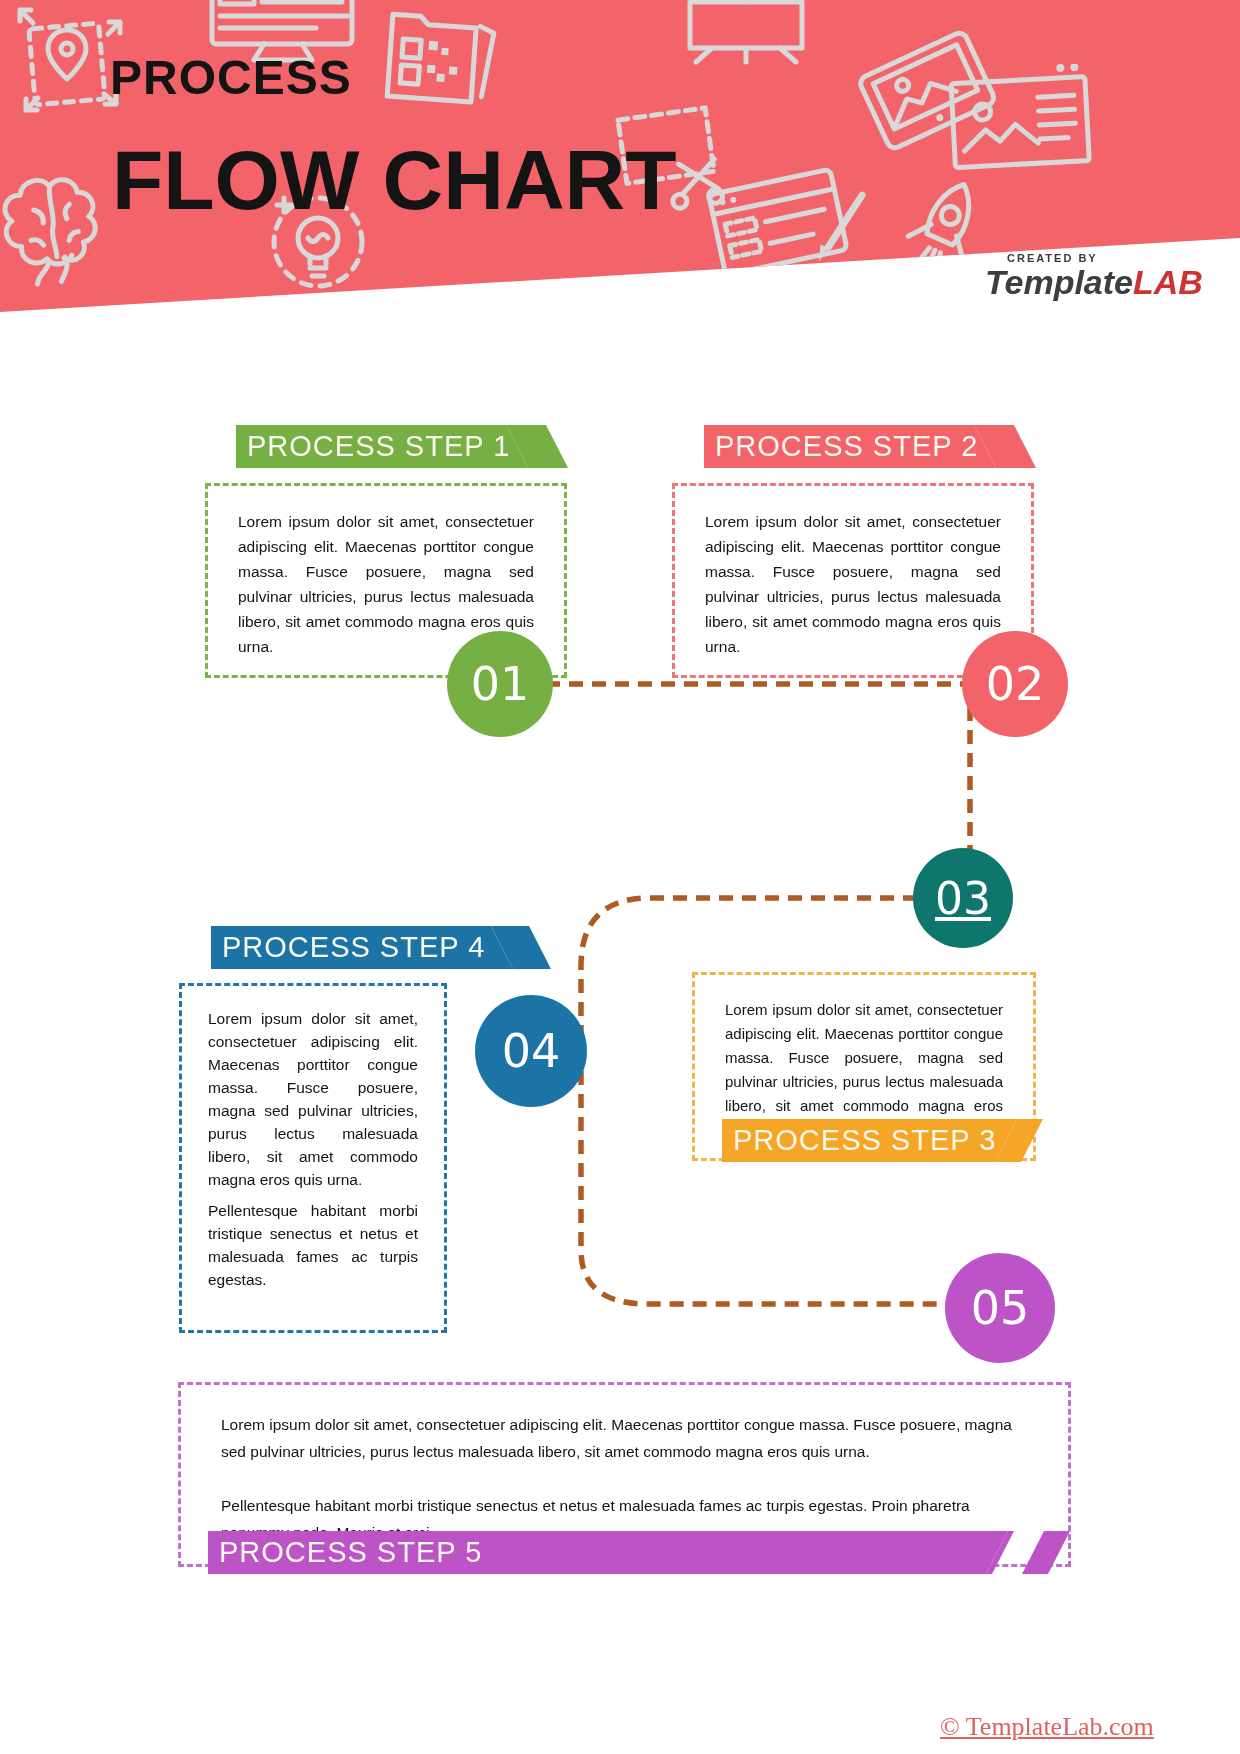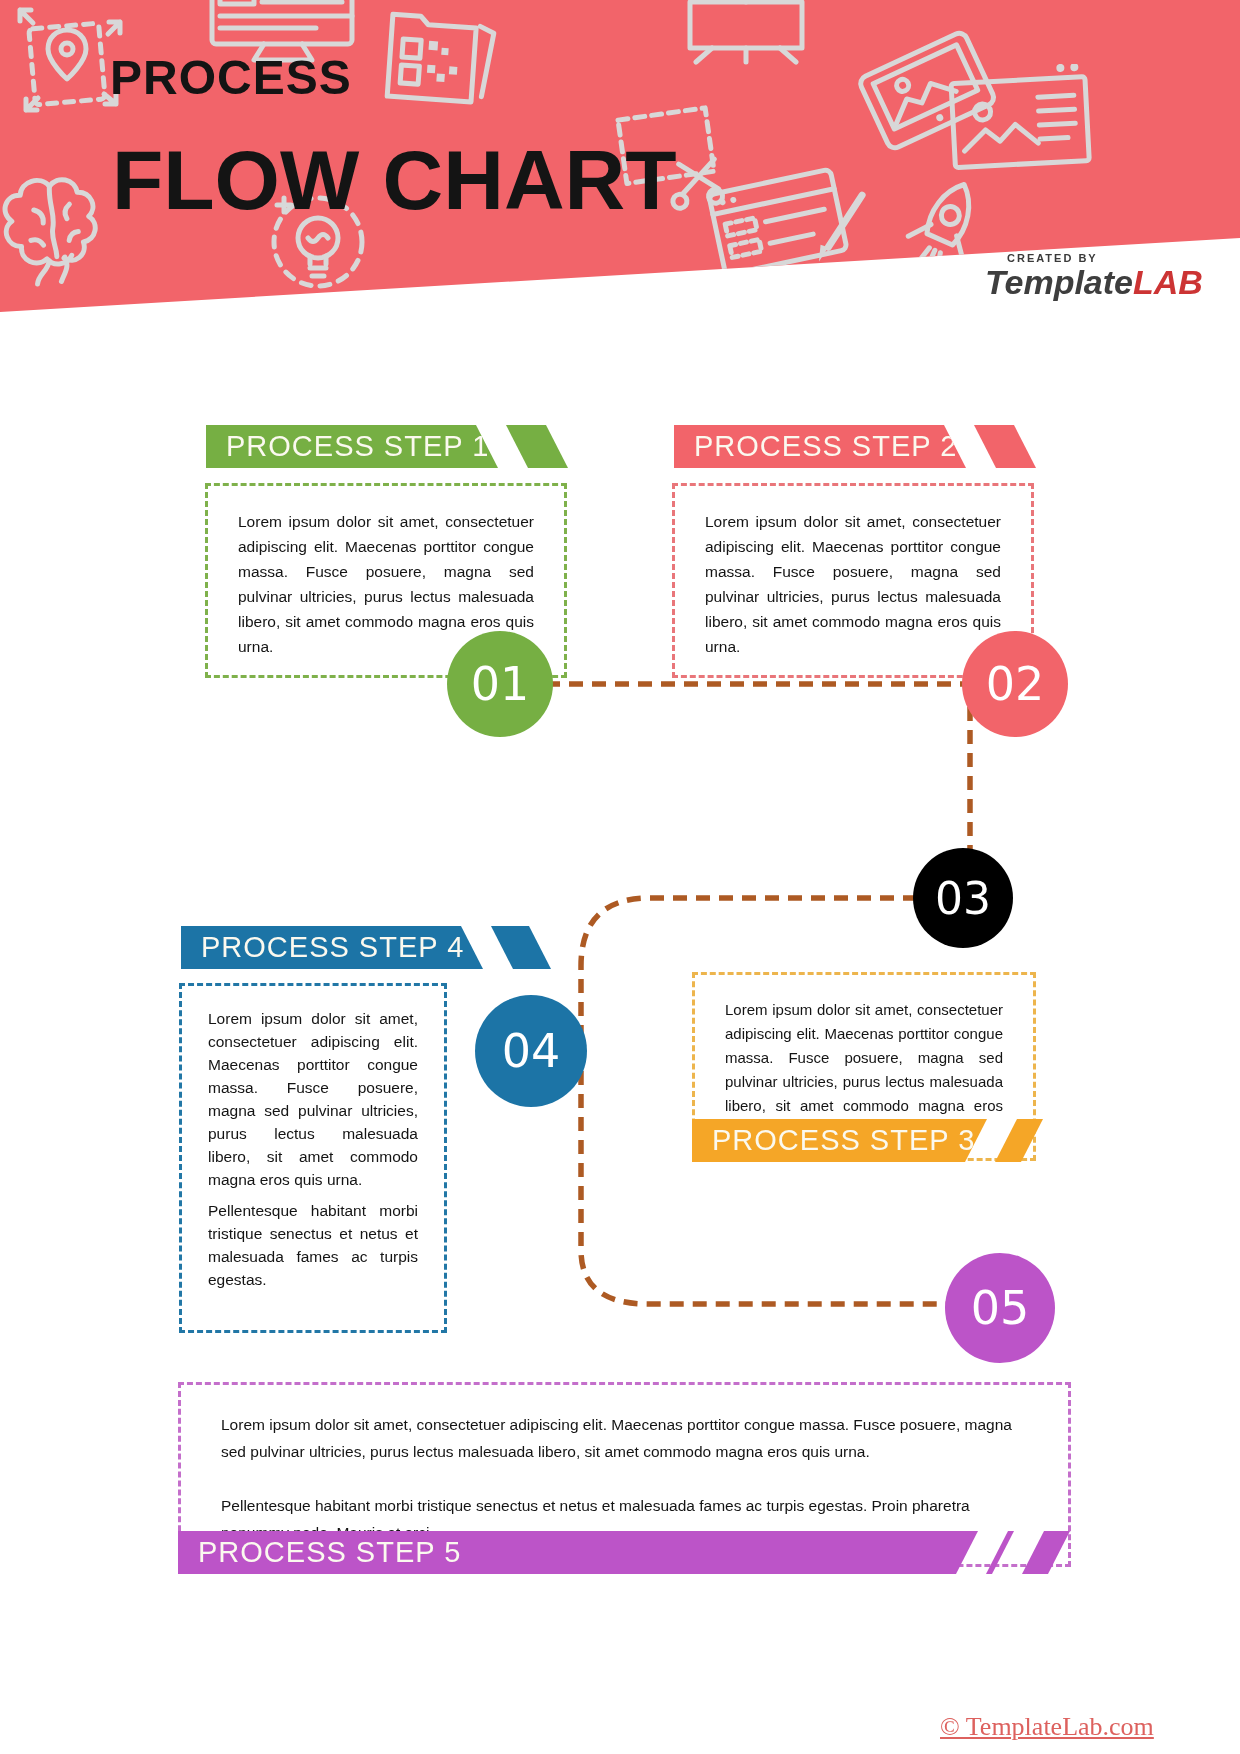--- a/index.html
+++ b/index.html
@@ -17,21 +17,21 @@
   .t2{position:absolute;left:112px;top:120px;font-size:84px;font-weight:bold;color:#141414;margin-top:12px;}
 
   
   .logo{position:absolute;left:985px;top:252px;}
   .created{font-size:11px;font-weight:bold;letter-spacing:2px;color:#3A3A3A;margin-left:22px;}
   .brand{font-size:34px;font-weight:bold;color:#3E3E3E;line-height:1;margin-top:1px;font-style:italic;}
   .brand .lab{color:#CC3434;}
 
   
   .banner{position:absolute;height:43px;display:flex;align-items:center;box-sizing:border-box;
-          padding-left:20px;font-size:29px;color:#FBF9EF;letter-spacing:1px;white-space:nowrap;}
+          padding-left:11px;font-size:29px;color:#FBF9EF;letter-spacing:1px;white-space:nowrap;margin-left:30px;}
   .tail{position:absolute;height:43px;}
   .bs-end{clip-path:polygon(0 0,calc(100% - 22px) 0,100% 100%,0 100%);}          
   .bs-tail{clip-path:polygon(0 0,calc(100% - 22px) 0,100% 100%,22px 100%);}
   .fs-end{clip-path:polygon(0 0,100% 0,calc(100% - 22px) 100%,0 100%);}          
   .fs-tail{clip-path:polygon(22px 0,100% 0,calc(100% - 22px) 100%,0 100%);}
 
   
   .tbox{position:absolute;box-sizing:border-box;border:3px dashed;background:#fff;
         text-align:justify;color:#141414;}
   .tbox p{margin:8px;}
@@ -225,21 +225,21 @@
   </div>
   <div class="tail fs-tail" style="left:986px;top:1531px;width:28px;background:#BC54C8"></div>
   <div class="tail fs-tail" style="left:1022px;top:1531px;width:48px;background:#BC54C8"></div>
 
   <div class="circle" style="left:447px;top:631px;width:106px;height:106px;background:#76AF43">
     <span>01</span>
   </div>
   <div class="circle" style="left:962px;top:631px;width:106px;height:106px;background:#F2646A">
     <span>02</span>
   </div>
-  <div class="circle" style="left:913px;top:848px;width:100px;height:100px;background:#000000;font-size:44px;">
+  <div class="circle" style="left:913px;top:848px;width:100px;height:100px;background:#0f766e;font-size:44px;text-decoration:underline;">
     <span>03</span>
   </div>
   <div class="circle" style="left:475px;top:995px;width:112px;height:112px;background:#1C74A6">
     <span>04</span>
   </div>
   <div class="circle" style="left:945px;top:1253px;width:110px;height:110px;background:#BC54C8">
     <span>05</span>
   </div>
 
   <a class="footer">© TemplateLab.com</a>

